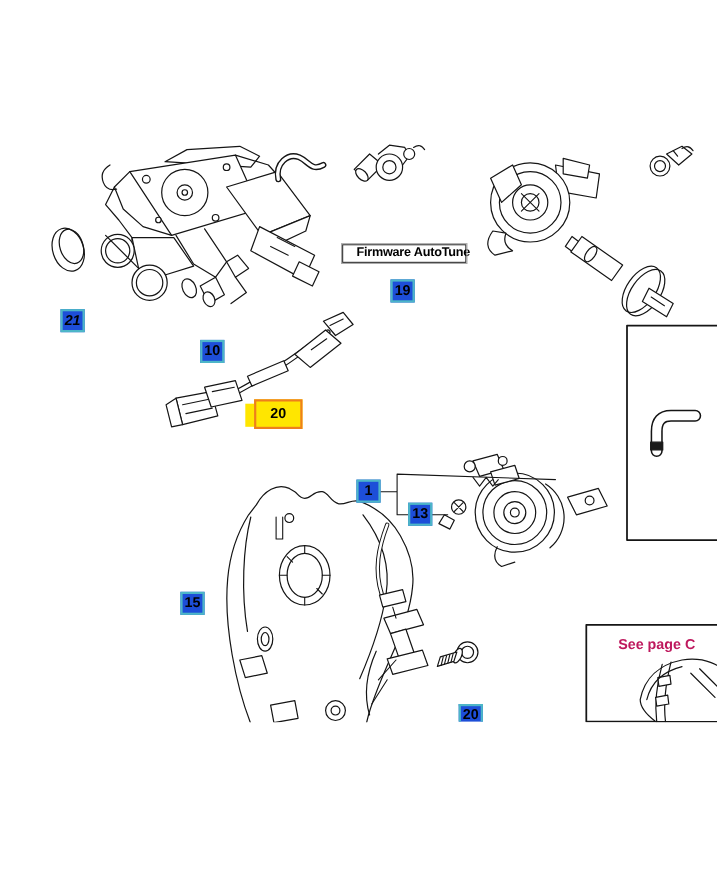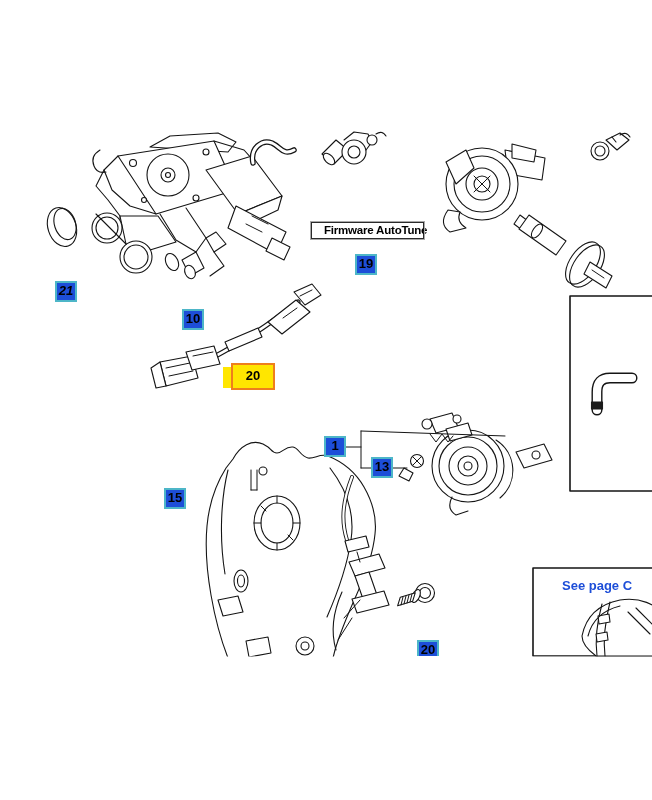--- a/index.html
+++ b/index.html
@@ -29,21 +29,21 @@
     border:2px solid #ee7f1c;background:#ffe600;color:#000;
     font-size:13px;font-weight:bold;text-align:center;line-height:22px;
   }
   .callout{
     position:absolute;box-sizing:border-box;height:17px;padding:0 12px;
     border:1px solid #2b2b2b;outline:1px solid #a9a9a9;background:#ffffff;
     font-size:11.5px;font-weight:bold;letter-spacing:-0.2px;color:#000;
     line-height:14px;text-align:center;white-space:nowrap;
   }
   .note-text{
-    position:absolute;font-size:13px;font-weight:bold;color:#1d4ed8;white-space:nowrap;
+    position:absolute;font-size:13px;font-weight:bold;color:#be185d;white-space:nowrap;
   }
 </style>
 </head>
 <body>
 
 <div class="stage">
 
   <svg width="652" height="800" viewBox="0 0 652 800">
     <defs>
       <clipPath id="clipStage">
@@ -253,21 +253,21 @@
       </g>
 
     </g>
   </svg>
 
   <div class="label" style="left:55px;top:281px;font-style:italic;">21</div>
   <div class="label" style="left:143px;top:309px;margin-left:39px;">10</div>
   <div class="label" style="left:355px;top:254px;">19</div>
   <div class="label" style="left:324px;top:436px;">1</div>
   <div class="label" style="left:371px;top:457px;">13</div>
-  <div class="label" style="left:164px;top:488px;">15</div>
+  <div class="label" style="left:164px;top:538px;">15</div>
   <div class="label label--clipped" style="left:417px;top:640px;">20</div>
 
   <div class="hl-strip" style="left:223px;top:367px;width:39px;height:21px;"></div>
   <div class="label--hl" style="left:231px;top:363px;">20</div>
 
   <div class="callout" style="left:311px;top:222px;width:113px;">Firmware AutoTune</div>
 
   <div class="note-text" style="left:562px;top:578px;">See page C</div>
 
 </div>

